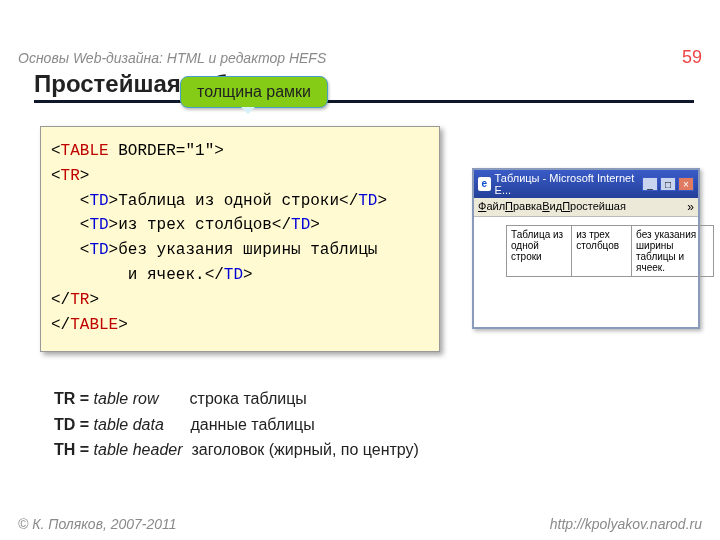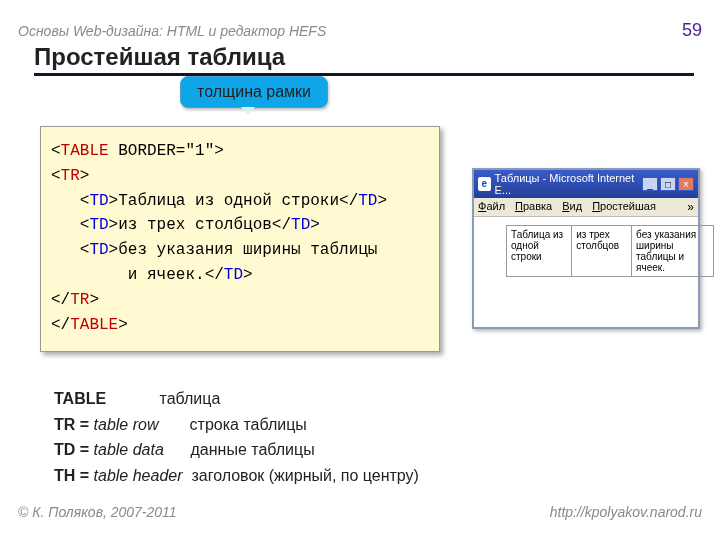--- a/index.html
+++ b/index.html
@@ -14,34 +14,34 @@
   }
   .header-bar {
     display: flex;
     justify-content: space-between;
     align-items: baseline;
     padding: 20px 18px 0 18px;
     font-style: italic;
     color: #8a8a8a;
     font-size: 14px;
   }
-  .page-num { font-size: 18px; font-style: normal; color: #4c1d95; }
+  .page-num { font-size: 18px; font-style: normal; color: #ef4444; margin-top: 27px; }
   .title {
     margin: 2px 18px 0 34px;
     font-size: 24px;
     font-weight: bold;
     color: #222;
     border-bottom: 3px solid #0f172a;
     padding-bottom: 2px;
     width: 660px;
   }
   .callout {
     position: absolute;
     left: 180px; top: 76px;
-    background: #0ea5e9;
+    background: #84cc16;
     color: #222;
     border: 1px solid #4aa0c8;
     border-radius: 8px;
     padding: 6px 16px;
     font-size: 16px;
     box-shadow: 1px 2px 3px rgba(0,0,0,0.25);
   }
   .callout::after {
     content: '';
     position: absolute;
@@ -93,21 +93,21 @@
   .win-btn {
     width: 16px; height: 14px;
     background: #c9d4ee; color: #000;
     font-size: 10px; text-align: center; line-height: 13px;
     border: 1px solid #3a5bc7;
   }
   .win-btn.close { background: #e07a60; color: #fff; }
   .browser-menu {
     background: #ece9d8;
     padding: 2px 4px;
-    display: flex; gap: 10px;
+    display: flex; 
     border-bottom: 1px solid #bbb;
   }
   .browser-menu span { text-decoration: underline dotted transparent; }
   .browser-menu span::first-letter { text-decoration: underline; }
   .chev { margin-left: auto; font-size: 12px; }
   .browser-body {
     background: #fff;
     padding: 8px;
     min-height: 110px;
   }
@@ -120,21 +120,21 @@
     color: #222;
     line-height: 1.6;
   }
   .defs .term { font-weight: bold; }
   .defs .en { font-style: italic; }
   .footer {
     position: absolute;
     left: 0; bottom: 0;
     width: 720px;
     display: flex; justify-content: space-between;
-    padding: 6px 18px 20px 18px;
+    padding: 6px 18px 8px 18px;
     font-style: italic;
     color: #8a8a8a;
     font-size: 14px;
   }
 </style>
 </head>
 <body>
 
 <div class="header-bar">
   <span>Основы Web-дизайна: HTML и редактор HEFS</span>
@@ -178,21 +178,20 @@
         <td>Таблица из одной строки</td>
         <td>из трех столбцов</td>
         <td>без указания ширины таблицы и ячеек.</td>
       </tr>
     </tbody>
       </table>
   </div>
 </div>
 
 <div class="defs">
-  <div><span class="term">TABLE</span>&nbsp;&nbsp;&nbsp;&nbsp;&nbsp;&nbsp;&nbsp;&nbsp;&nbsp;&nbsp;&nbsp;&nbsp;<span>таблица</span></div>
   <div><span class="term">TR = </span><span class="en">table row</span>&nbsp;&nbsp;&nbsp;&nbsp;&nbsp;&nbsp;&nbsp;<span>строка таблицы</span></div>
   <div><span class="term">TD = </span><span class="en">table data</span>&nbsp;&nbsp;&nbsp;&nbsp;&nbsp;&nbsp;<span>данные таблицы</span></div>
   <div><span class="term">TH = </span><span class="en">table header</span>&nbsp;&nbsp;<span>заголовок (жирный, по центру)</span></div>
 </div>
 
 <div class="footer">
   <span>© К. Поляков, 2007-2011</span>
   <span>http://kpolyakov.narod.ru</span>
 </div>
 

